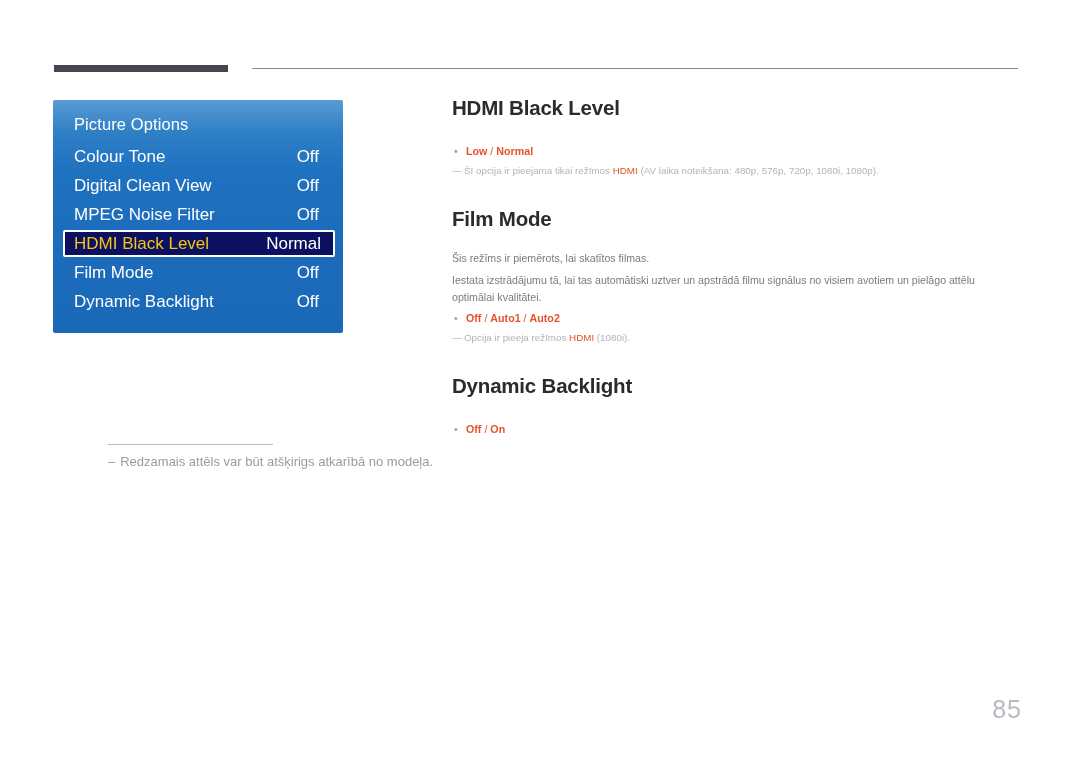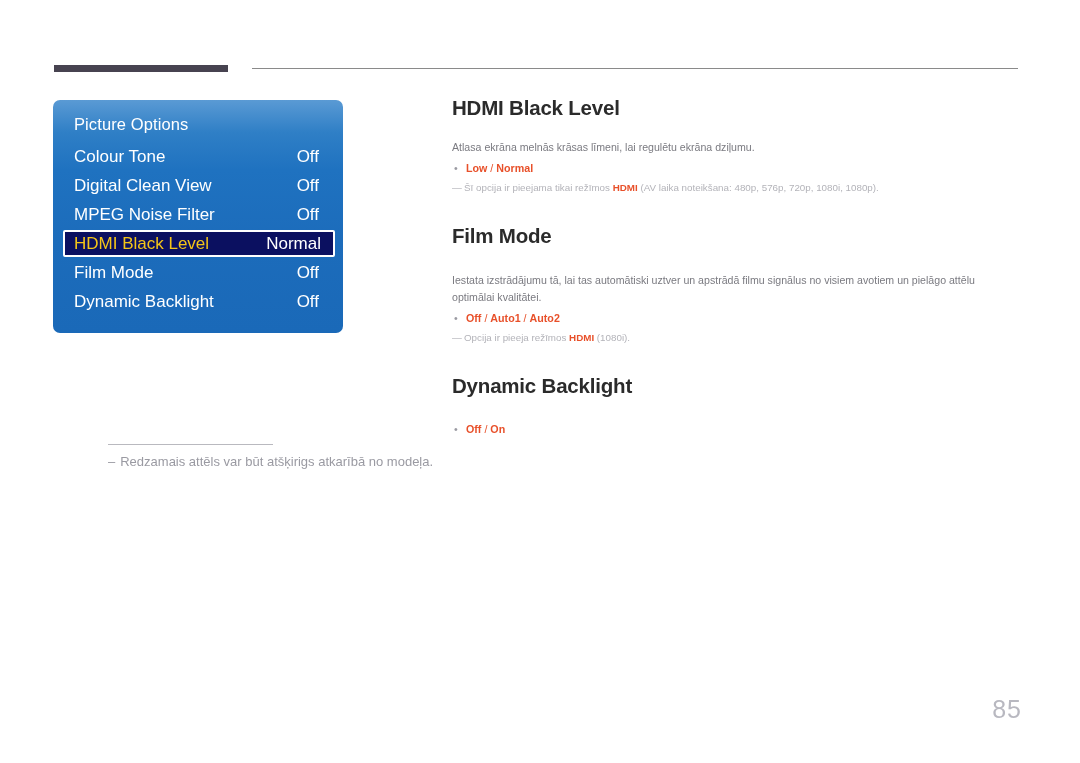--- a/index.html
+++ b/index.html
@@ -45,21 +45,21 @@
     position: absolute;
     left: 53px;
     top: 100px;
     width: 292px;
   }
 
   .osd-panel {
     position: relative;
     width: 290px;
     height: 233px;
-    border-radius: 7px;
+    border-radius: 2px;
     background: linear-gradient(180deg,
         #5a9ad4 0%,
         #2f7fc6 14%,
         #1f72c0 30%,
         #1c6cbb 60%,
         #1a69b8 100%);
     box-shadow: 0 0 0 1px rgba(255,255,255,0.0);
     overflow: hidden;
   }
 
@@ -188,21 +188,21 @@
     color: #b3b3b9;
   }
   .note-line .emdash {
     position: absolute;
     left: 0;
     top: 0;
     color: #b3b3b9;
   }
   .note-line .hdmi {
     color: #e8502a;
-    font-weight: bold;
+    font-weight: normal;
   }
 
   
   .sp-title-to-para { height: 19px; }
   .sp-para-to-bullet { height: 4px; }
   .sp-bullet-to-note { height: 4px; }
   .sp-section { height: 28px; }
   .sp-para-gap { height: 5px; }
 
   
@@ -263,34 +263,34 @@
   <div class="left-note">
     <span class="dash">–</span><span>Redzamais attēls var būt atšķirigs atkarībā no modeļa.</span>
   </div>
 
 </div>
 
 <div class="right-col">
 
   <h2 class="section-title">HDMI Black Level</h2>
   <div class="sp-title-to-para"></div>
-  <p class="para">Atlasa ekrāna melnās krāsas līmeni, lai regulētu ekrāna dziļumu.</p>
   <div class="sp-para-to-bullet"></div>
   <p class="bullet-line">
     <span class="dot">•</span><span>Low</span><span class="sep"> / </span><span>Normal</span>
   </p>
   <div class="sp-bullet-to-note"></div>
   <p class="note-line">
     <span class="emdash">—</span><span>Šī opcija ir pieejama tikai režīmos </span><span class="hdmi">HDMI</span><span> (AV laika noteikšana: 480p, 576p, 720p, 1080i, 1080p).</span>
   </p>
 
   <div class="sp-section"></div>
 
   <h2 class="section-title">Film Mode</h2>
   <div class="sp-title-to-para"></div>
+  <p class="para">Šis režīms ir piemērots, lai skatītos filmas.</p>
   <div class="sp-para-gap"></div>
   <p class="para">Iestata izstrādājumu tā, lai tas automātiski uztver un apstrādā filmu signālus no visiem avotiem un pielāgo attēlu optimālai kvalitātei.</p>
   <div class="sp-para-to-bullet"></div>
   <p class="bullet-line">
     <span class="dot">•</span><span>Off</span><span class="sep"> / </span><span>Auto1</span><span class="sep"> / </span><span>Auto2</span>
   </p>
   <div class="sp-bullet-to-note"></div>
   <p class="note-line">
     <span class="emdash">—</span><span>Opcija ir pieeja režīmos </span><span class="hdmi">HDMI</span><span> (1080i).</span>
   </p>

